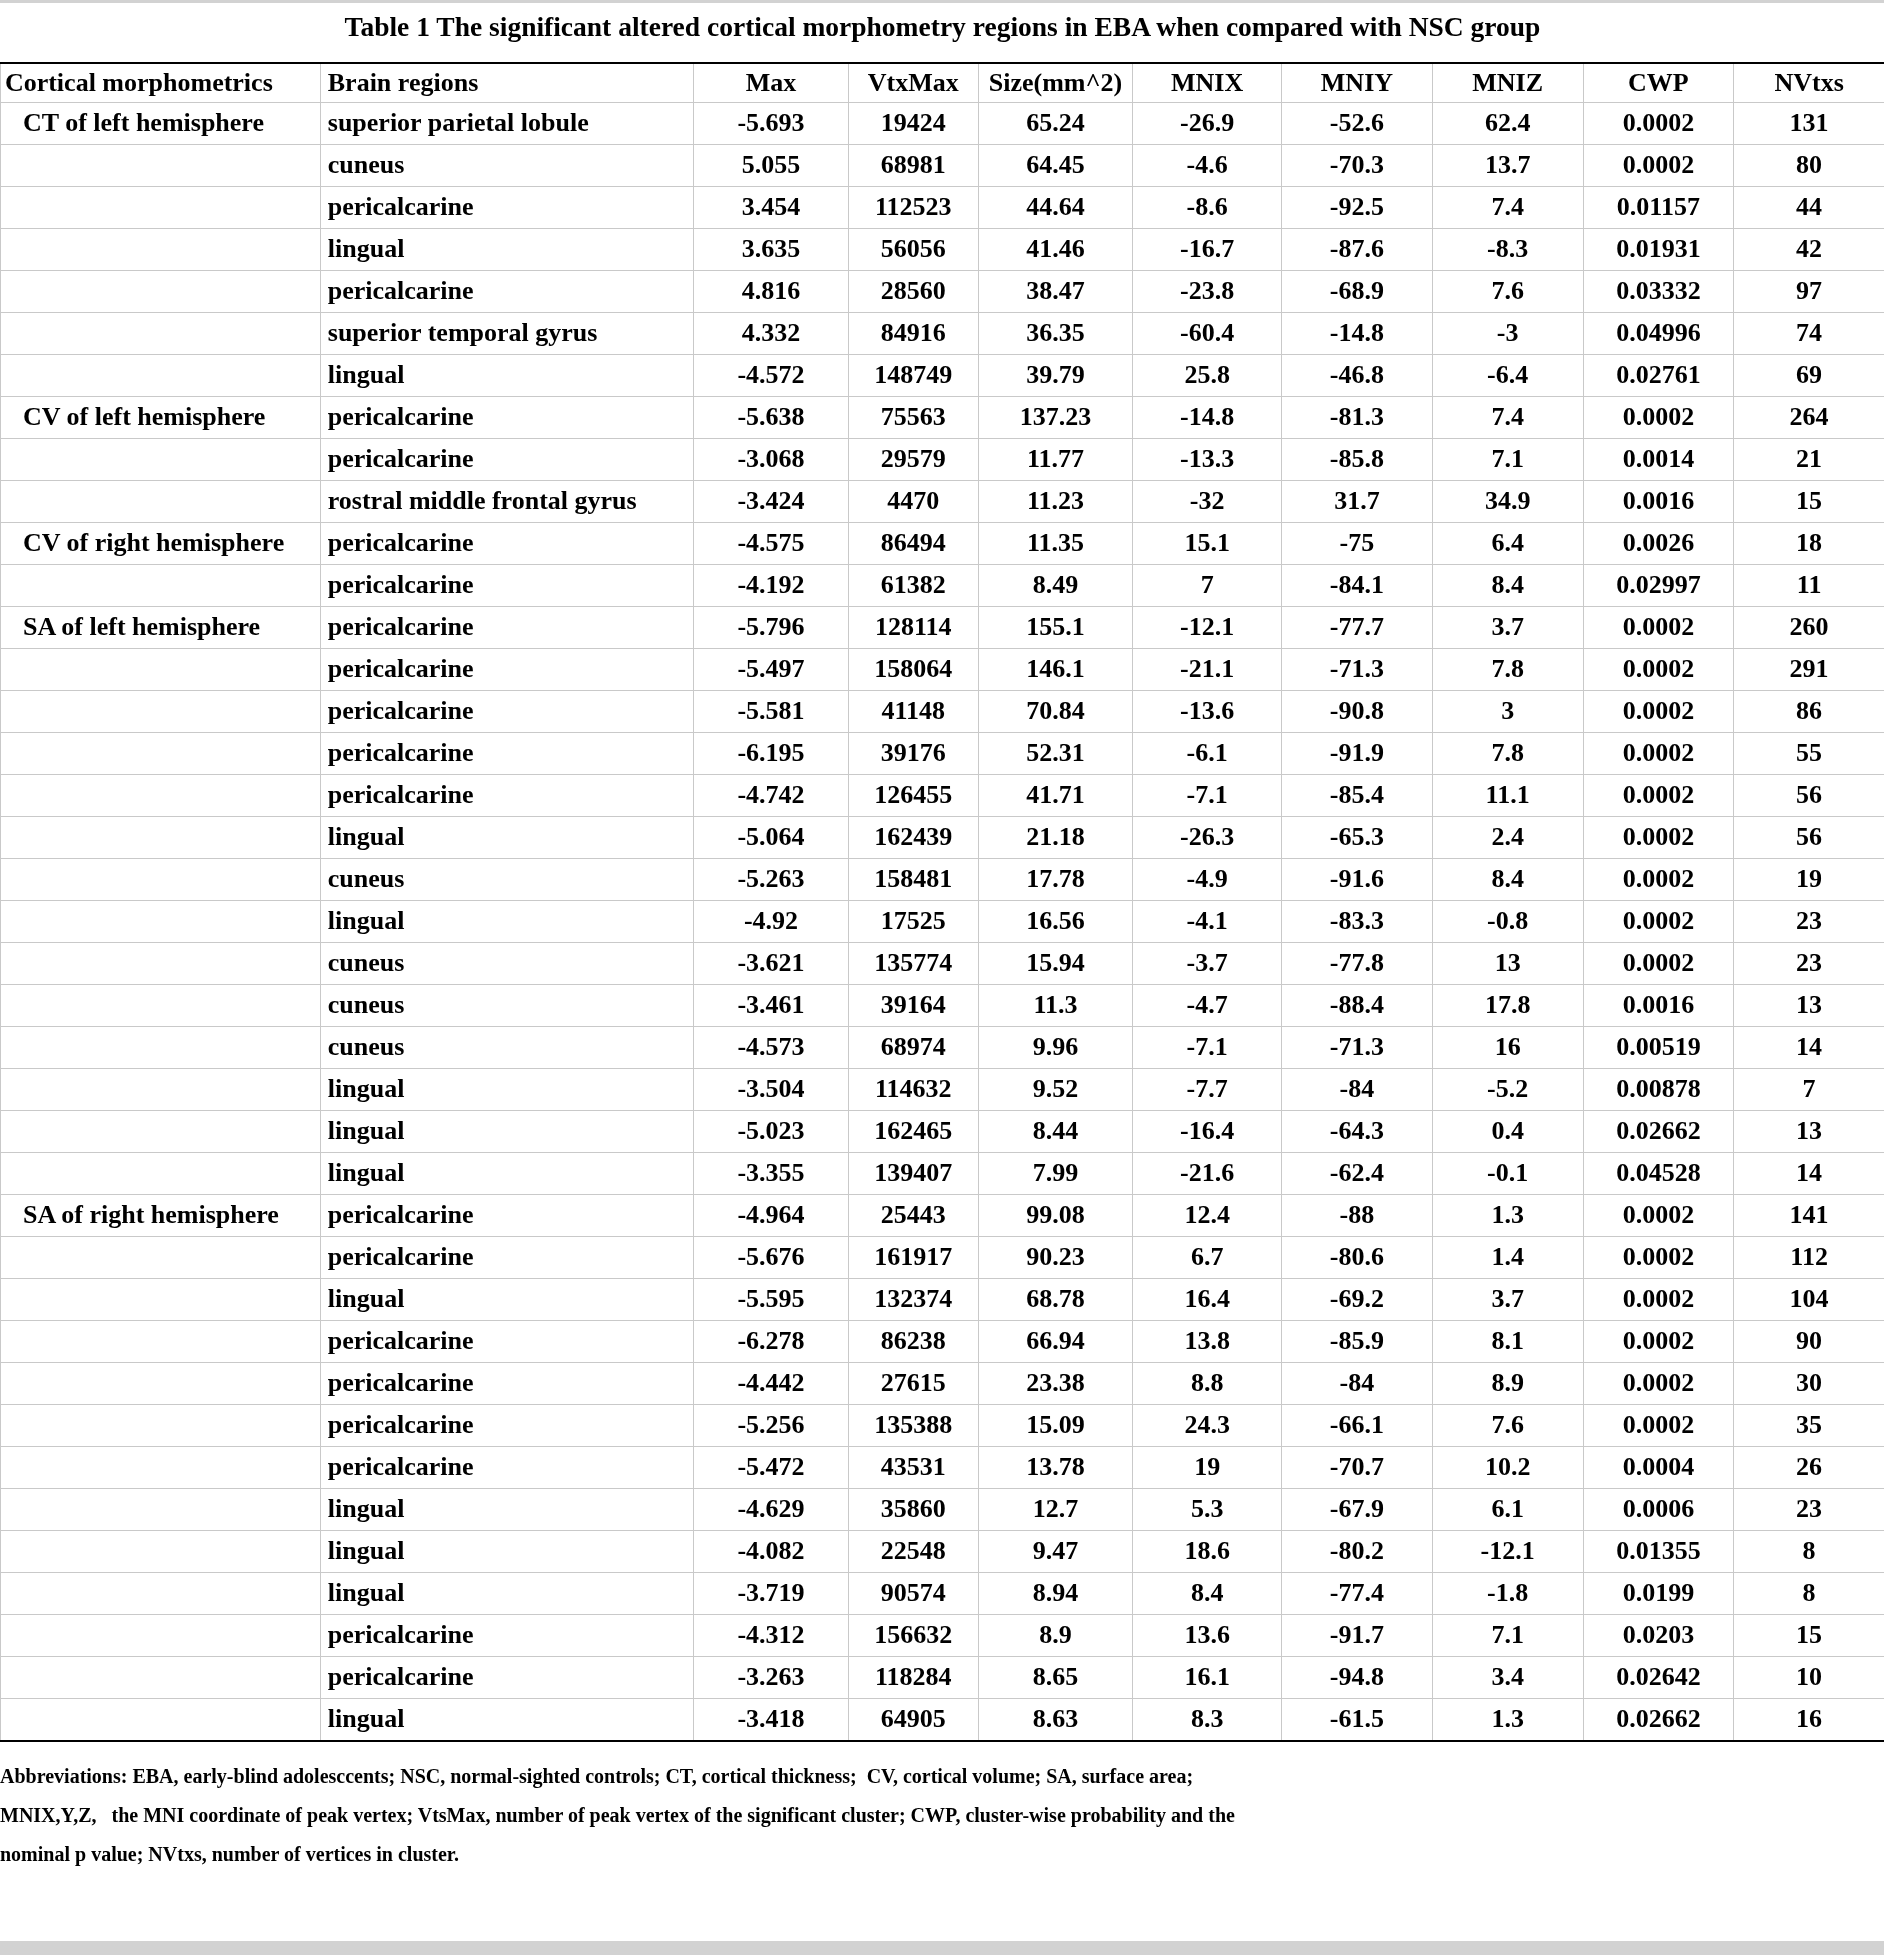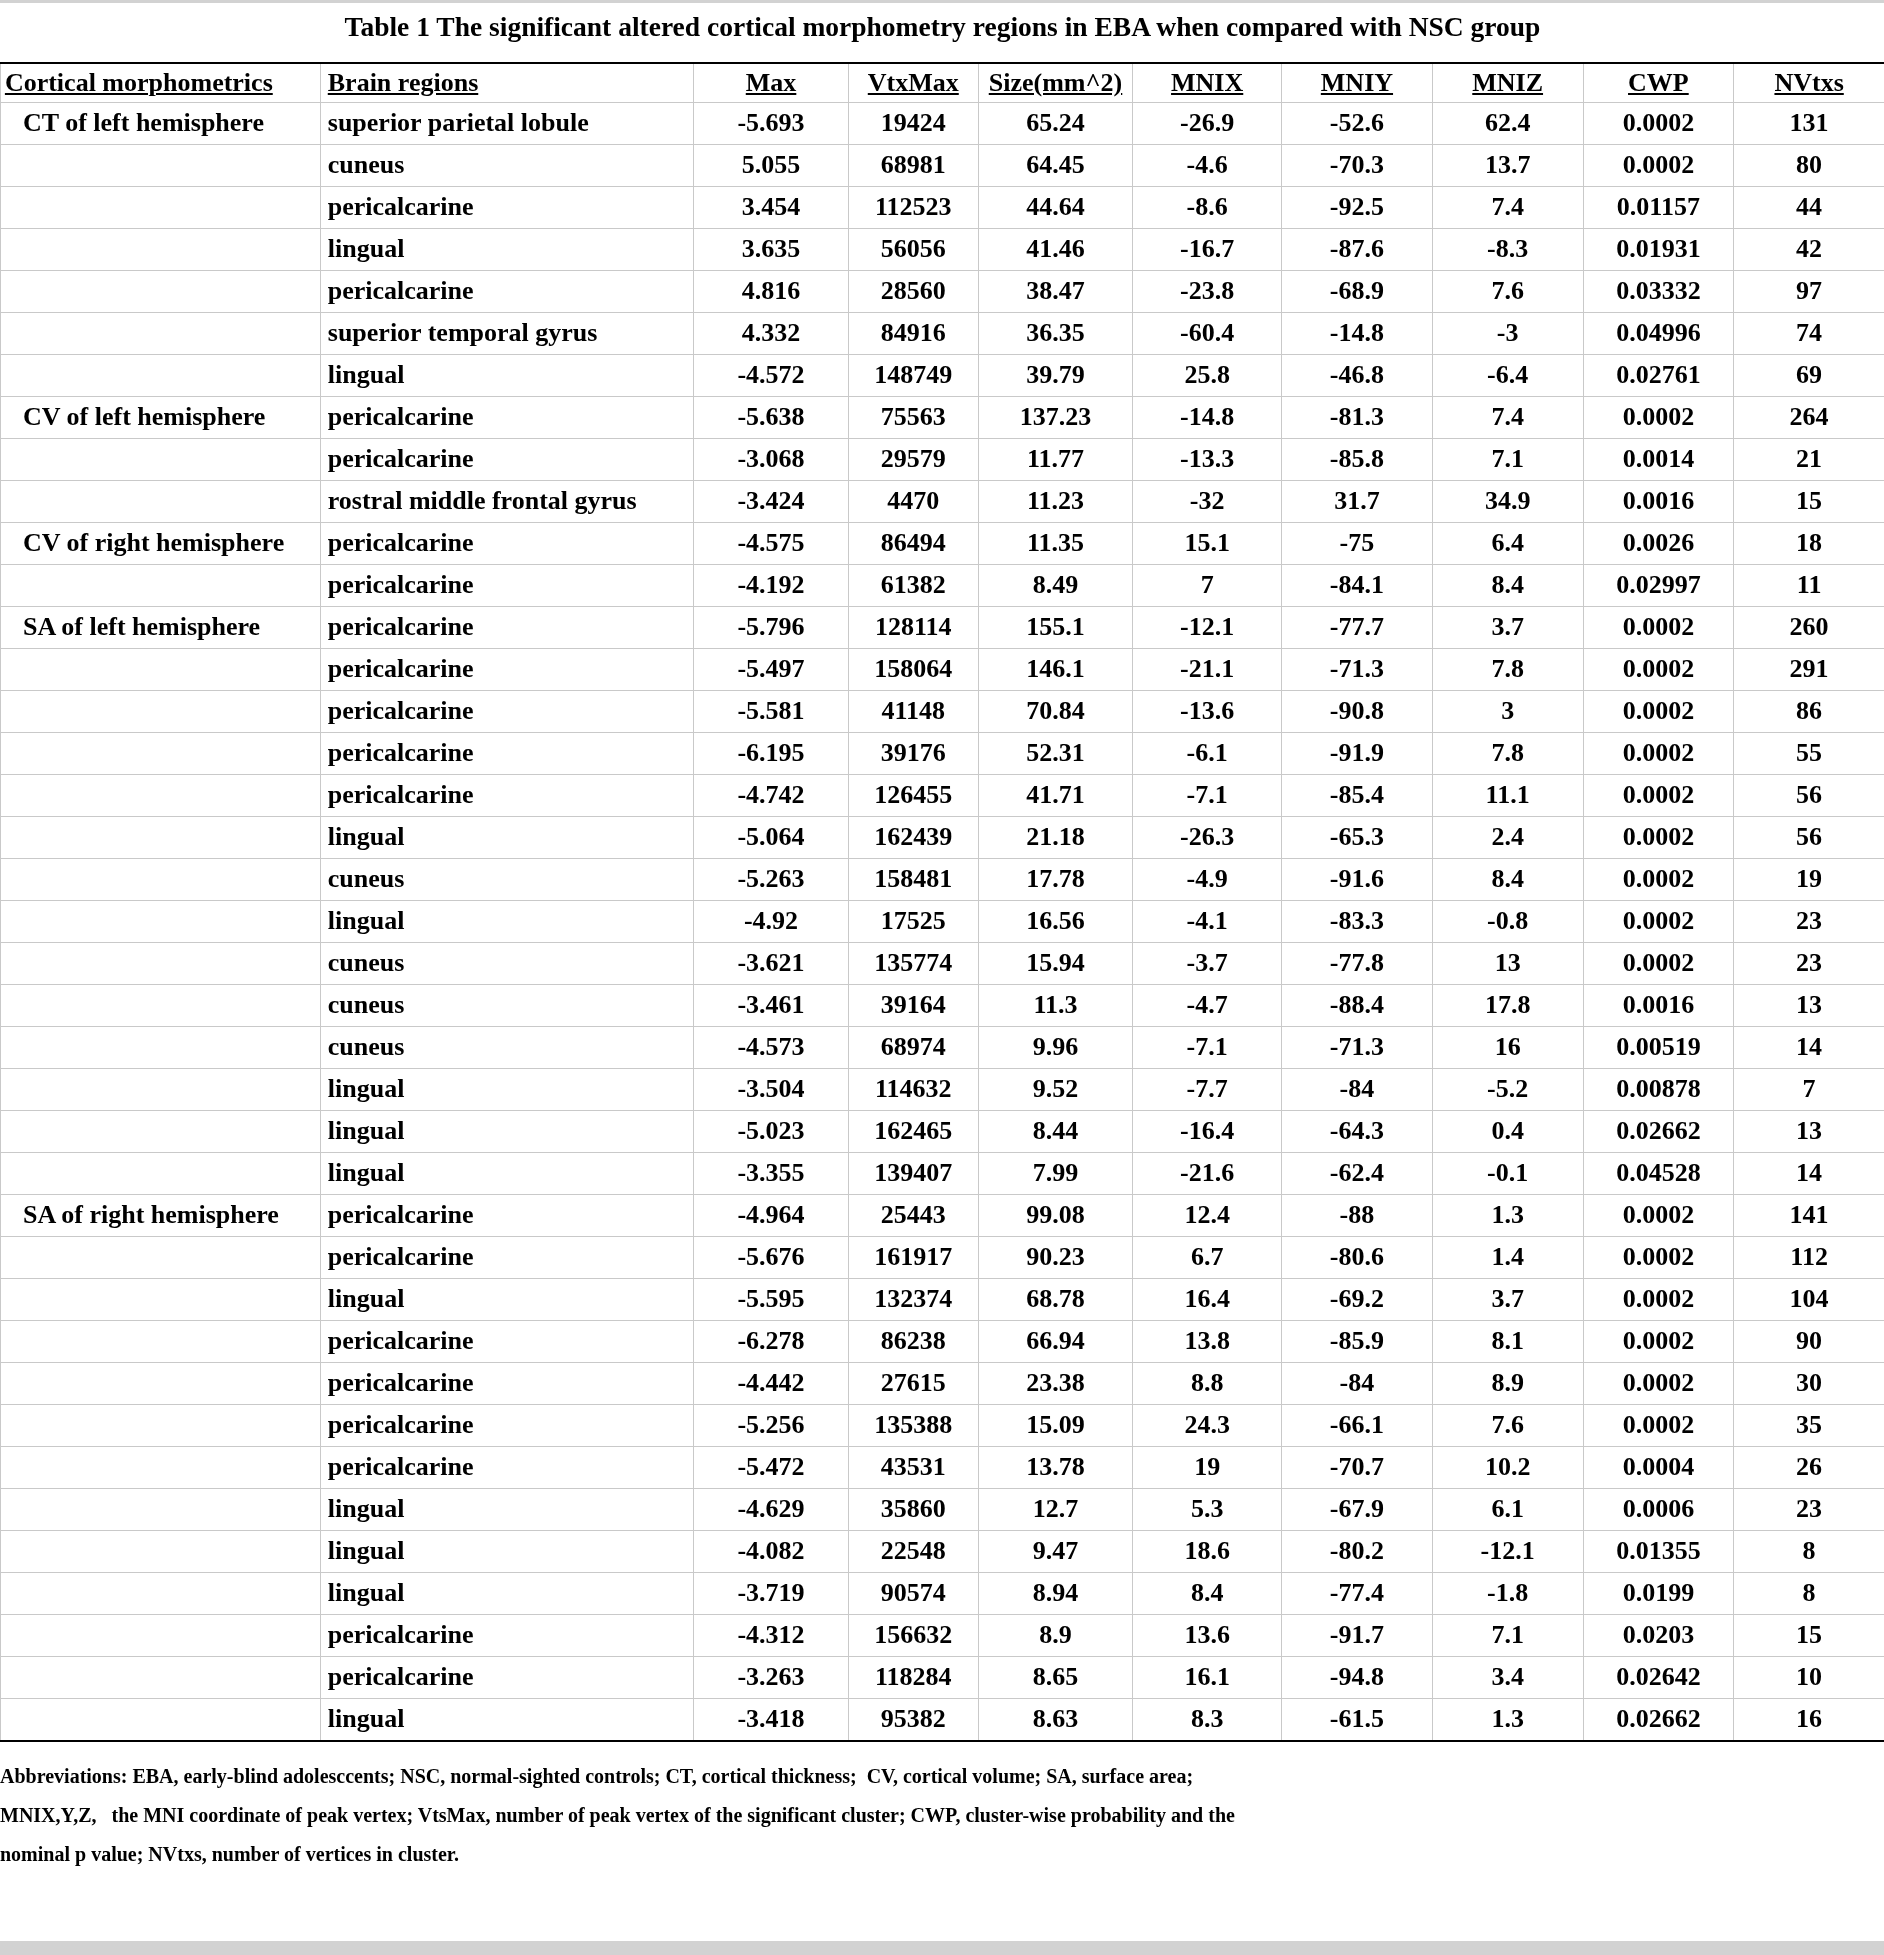--- a/index.html
+++ b/index.html
@@ -45,21 +45,21 @@
   table.morpho th,
   table.morpho td {
     border: 0.7px solid #c9c9c9;
     font-size: 26px;
     font-weight: bold;
     padding: 0 2.6px;
     overflow: hidden;
     white-space: nowrap;
     vertical-align: middle;
   }
-  table.morpho th { height: 38px; text-decoration: underline; }
+  table.morpho th { height: 38px; }
   table.morpho td { height: 41px; }
 
   col.c0 { width: 17.0%; }
   col.c1 { width: 19.8%; }
   col.c2 { width: 8.2%; }
   col.c3 { width: 6.9%; }
   col.c4 { width: 8.2%; }
   col.c5 { width: 7.9%; }
   col.c6 { width: 8.0%; }
   col.c7 { width: 8.0%; }
@@ -573,21 +573,21 @@
         <td class="c5">16.1</td>
         <td class="c6">-94.8</td>
         <td class="c7">3.4</td>
         <td class="c8">0.02642</td>
         <td class="c9">10</td>
       </tr>
       <tr>
         <td class="c0"></td>
         <td class="c1">lingual</td>
         <td class="c2">-3.418</td>
-        <td class="c3">95382</td>
+        <td class="c3">64905</td>
         <td class="c4">8.63</td>
         <td class="c5">8.3</td>
         <td class="c6">-61.5</td>
         <td class="c7">1.3</td>
         <td class="c8">0.02662</td>
         <td class="c9">16</td>
       </tr>
     </tbody>
 </table>
 

